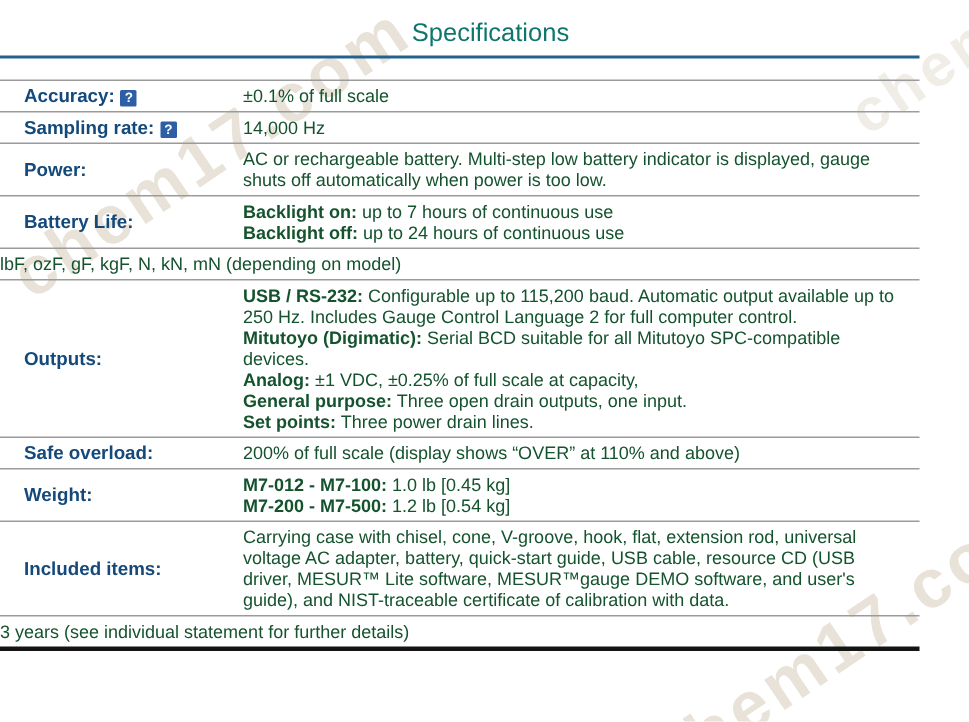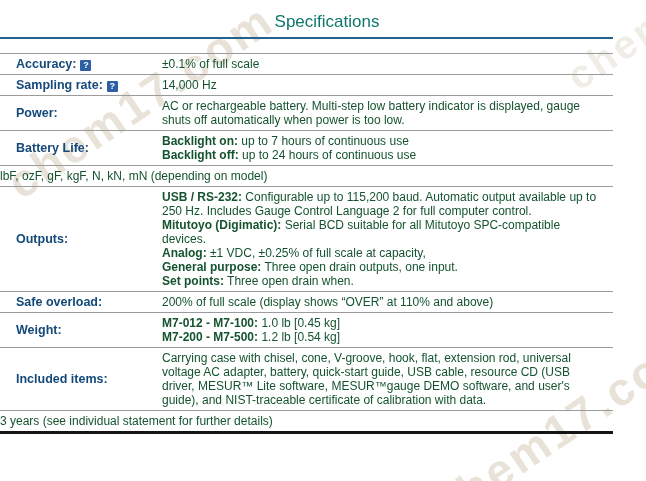--- a/index.html
+++ b/index.html
@@ -136,21 +136,21 @@
             <div class="vline"><span>lbF, ozF, gF, kgF, N, kN, mN (depending on model)</span></div>
           </div>
         </div>
         <div class="row">
           <div class="cell-label"><span>Outputs:</span></div>
           <div class="cell-value">
             <div class="vline"><span class="bseg">USB / RS-232:</span><span> Configurable up to 115,200 baud. Automatic output available up to 250 Hz. Includes Gauge Control Language 2 for full computer control.</span></div>
             <div class="vline"><span class="bseg">Mitutoyo (Digimatic):</span><span> Serial BCD suitable for all Mitutoyo SPC-compatible devices.</span></div>
             <div class="vline"><span class="bseg">Analog:</span><span> ±1 VDC, ±0.25% of full scale at capacity,</span></div>
             <div class="vline"><span class="bseg">General purpose:</span><span> Three open drain outputs, one input.</span></div>
-            <div class="vline"><span class="bseg">Set points:</span><span> Three open drain when.</span></div>
+            <div class="vline"><span class="bseg">Set points:</span><span> Three power drain lines.</span></div>
           </div>
         </div>
         <div class="row">
           <div class="cell-label"><span>Safe overload:</span></div>
           <div class="cell-value">
             <div class="vline"><span>200% of full scale (display shows “OVER” at 110% and above)</span></div>
           </div>
         </div>
         <div class="row">
           <div class="cell-label"><span>Weight:</span></div>

